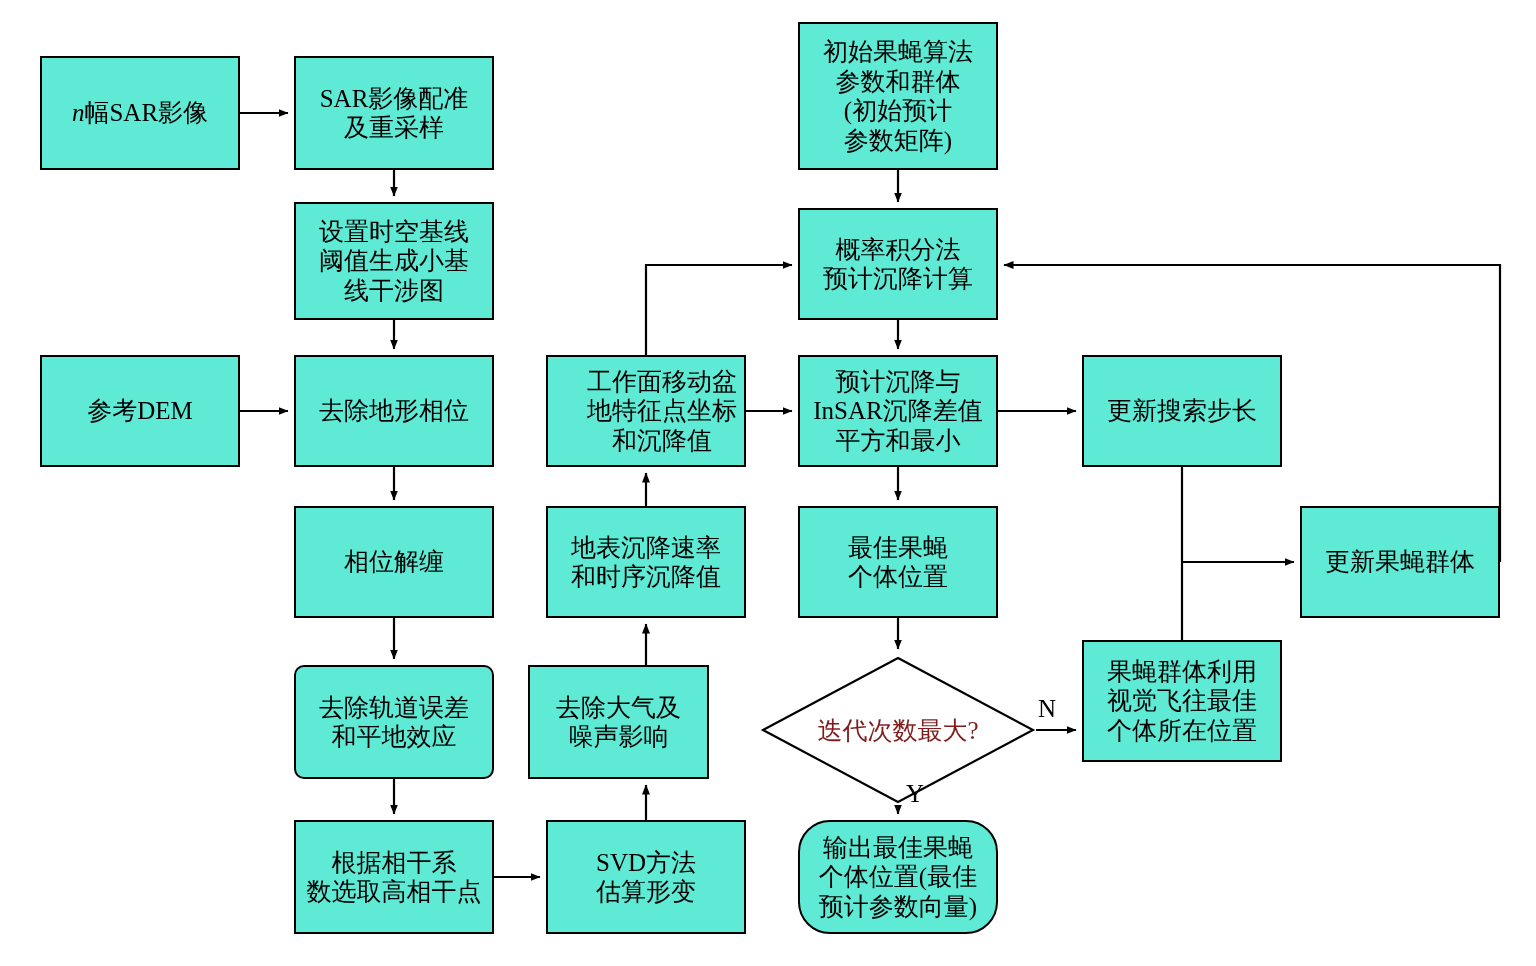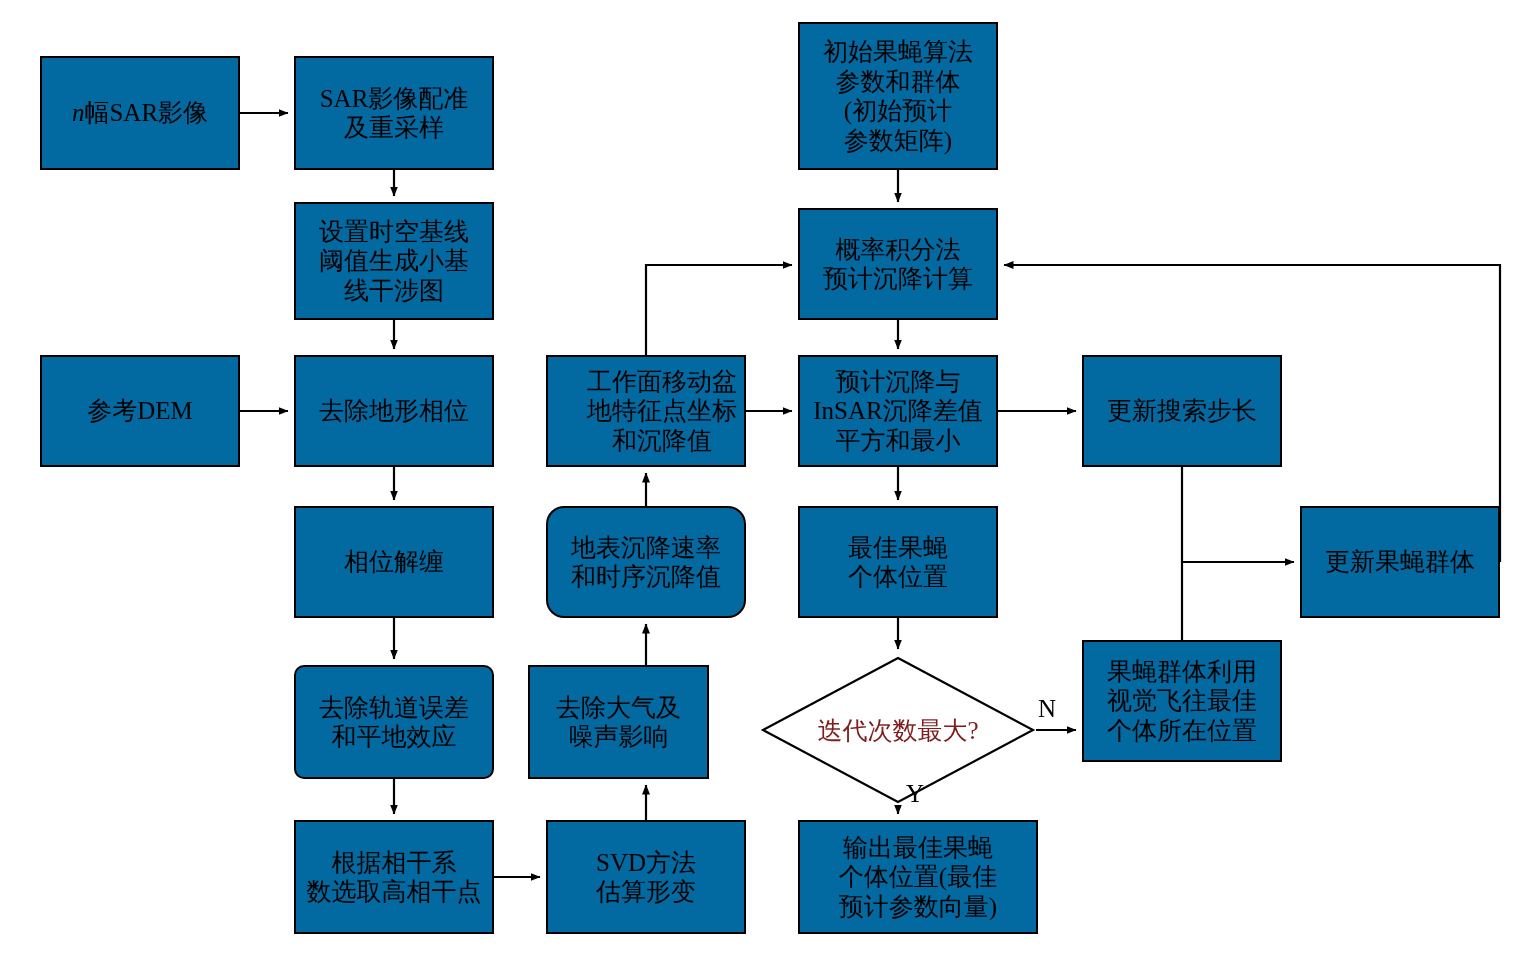--- a/index.html
+++ b/index.html
@@ -12,21 +12,21 @@
     width: 1536px;
     height: 966px;
     background: #ffffff;
     font-family: "Liberation Serif", serif;
     overflow: hidden;
   }
   .node {
     position: absolute;
     box-sizing: border-box;
     border: 2px solid #000000;
-    background: #0369a1;
+    background: #5eead4;
     display: flex;
     align-items: center;
     justify-content: center;
     text-align: center;
     line-height: 1.18;
     font-size: 25px;
     color: #000000;
     white-space: pre-line;
     padding: 2px;
   }
@@ -154,21 +154,21 @@
 
   <div class="node" style="left:294px;top:820px;width:200px;height:114px;">根据相干系
 数选取高相干点</div>
 
   <div class="node" style="left:546px;top:820px;width:200px;height:114px;">SVD方法
 估算形变</div>
 
   <div class="node" style="left:528px;top:665px;width:181px;height:114px;">去除大气及
 噪声影响</div>
 
-  <div class="node" style="left:546px;top:506px;width:200px;height:112px;border-radius:18px;">地表沉降速率
+  <div class="node" style="left:546px;top:506px;width:200px;height:112px;">地表沉降速率
 和时序沉降值</div>
 
   <div class="node" style="left:546px;top:355px;width:200px;height:112px;padding-left:34px;">工作面移动盆
 地特征点坐标
 和沉降值</div>
 
   <div class="node" style="left:798px;top:22px;width:200px;height:148px;">初始果蝇算法
 参数和群体
 (初始预计
 参数矩阵)</div>
@@ -183,21 +183,21 @@
   <div class="node" style="left:798px;top:506px;width:200px;height:112px;">最佳果蝇
 个体位置</div>
 
   <div class="diamond-wrap" style="left:760px;top:655px;width:276px;height:150px;">
     <svg width="276" height="150" viewBox="0 0 276 150">
       <polygon points="138,3 273,75 138,147 3,75" fill="#ffffff" stroke="#000000" stroke-width="2.2"></polygon>
     </svg>
     <div class="diamond-label">迭代次数最大?</div>
   </div>
 
-  <div class="node" style="left:798px;top:820px;width:240px;height:114px;">输出最佳果蝇
+  <div class="node" style="left:798px;top:820px;width:200px;height:114px;border-radius:32px;">输出最佳果蝇
 个体位置(最佳
 预计参数向量)</div>
 
   <div class="node" style="left:1082px;top:355px;width:200px;height:112px;">更新搜索步长</div>
 
   <div class="node" style="left:1300px;top:506px;width:200px;height:112px;text-align:right;">更新果蝇群体</div>
 
   <div class="node" style="left:1082px;top:640px;width:200px;height:122px;">果蝇群体利用
 视觉飞往最佳
 个体所在位置</div>

